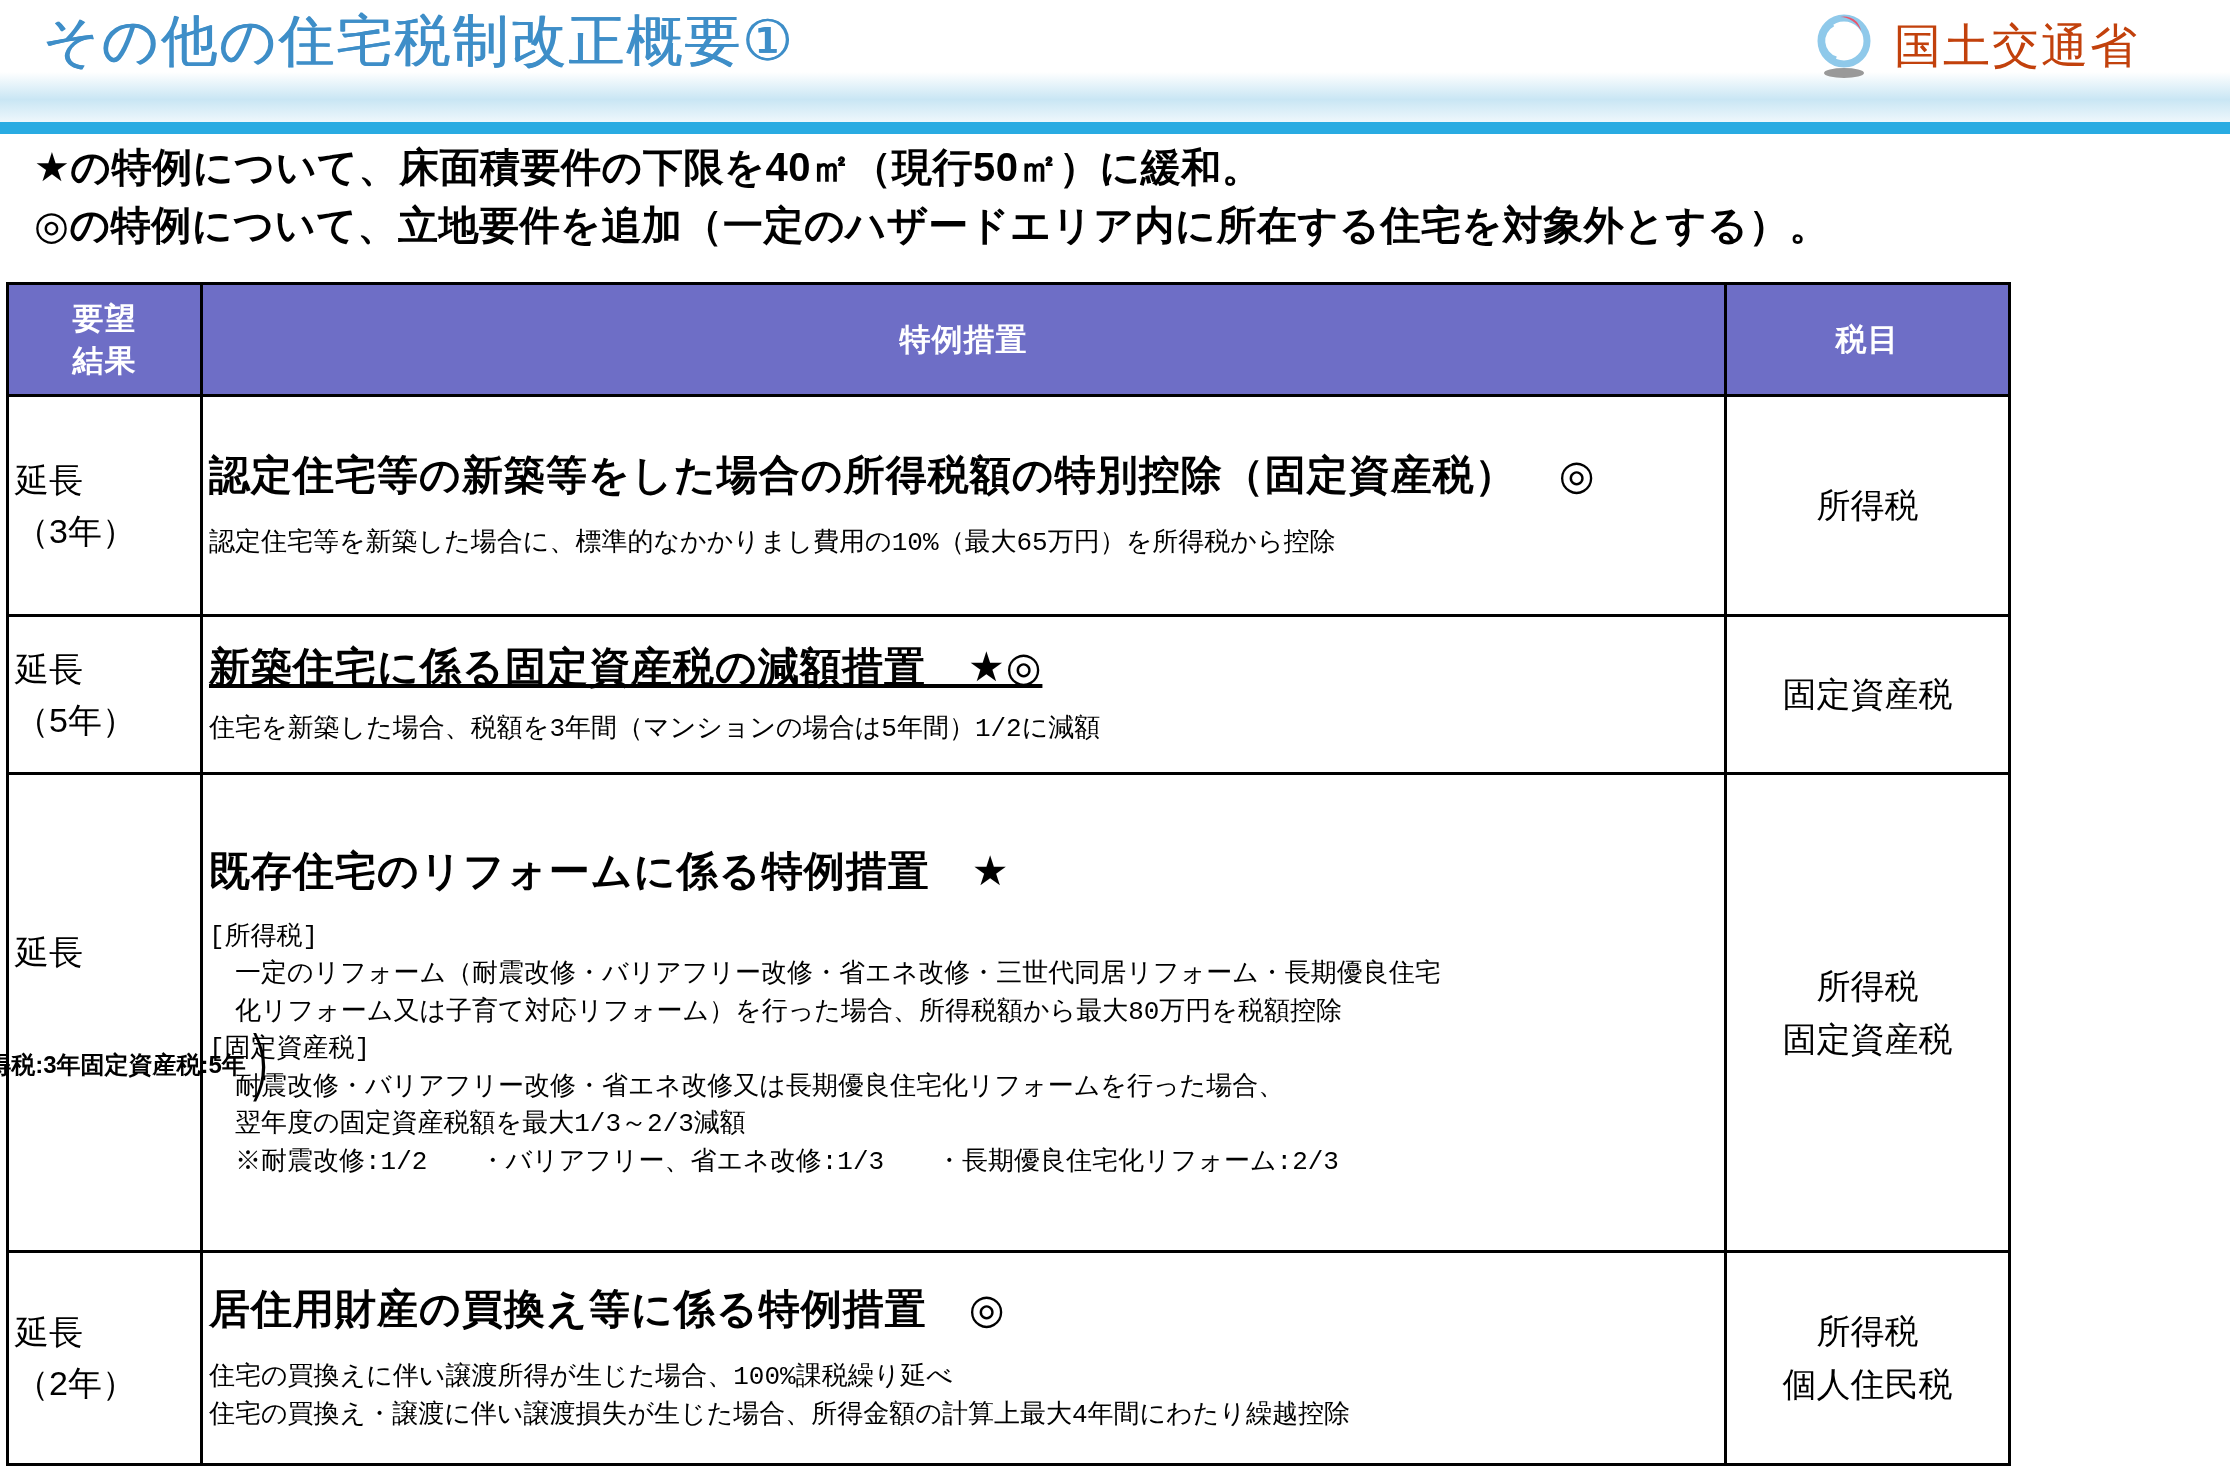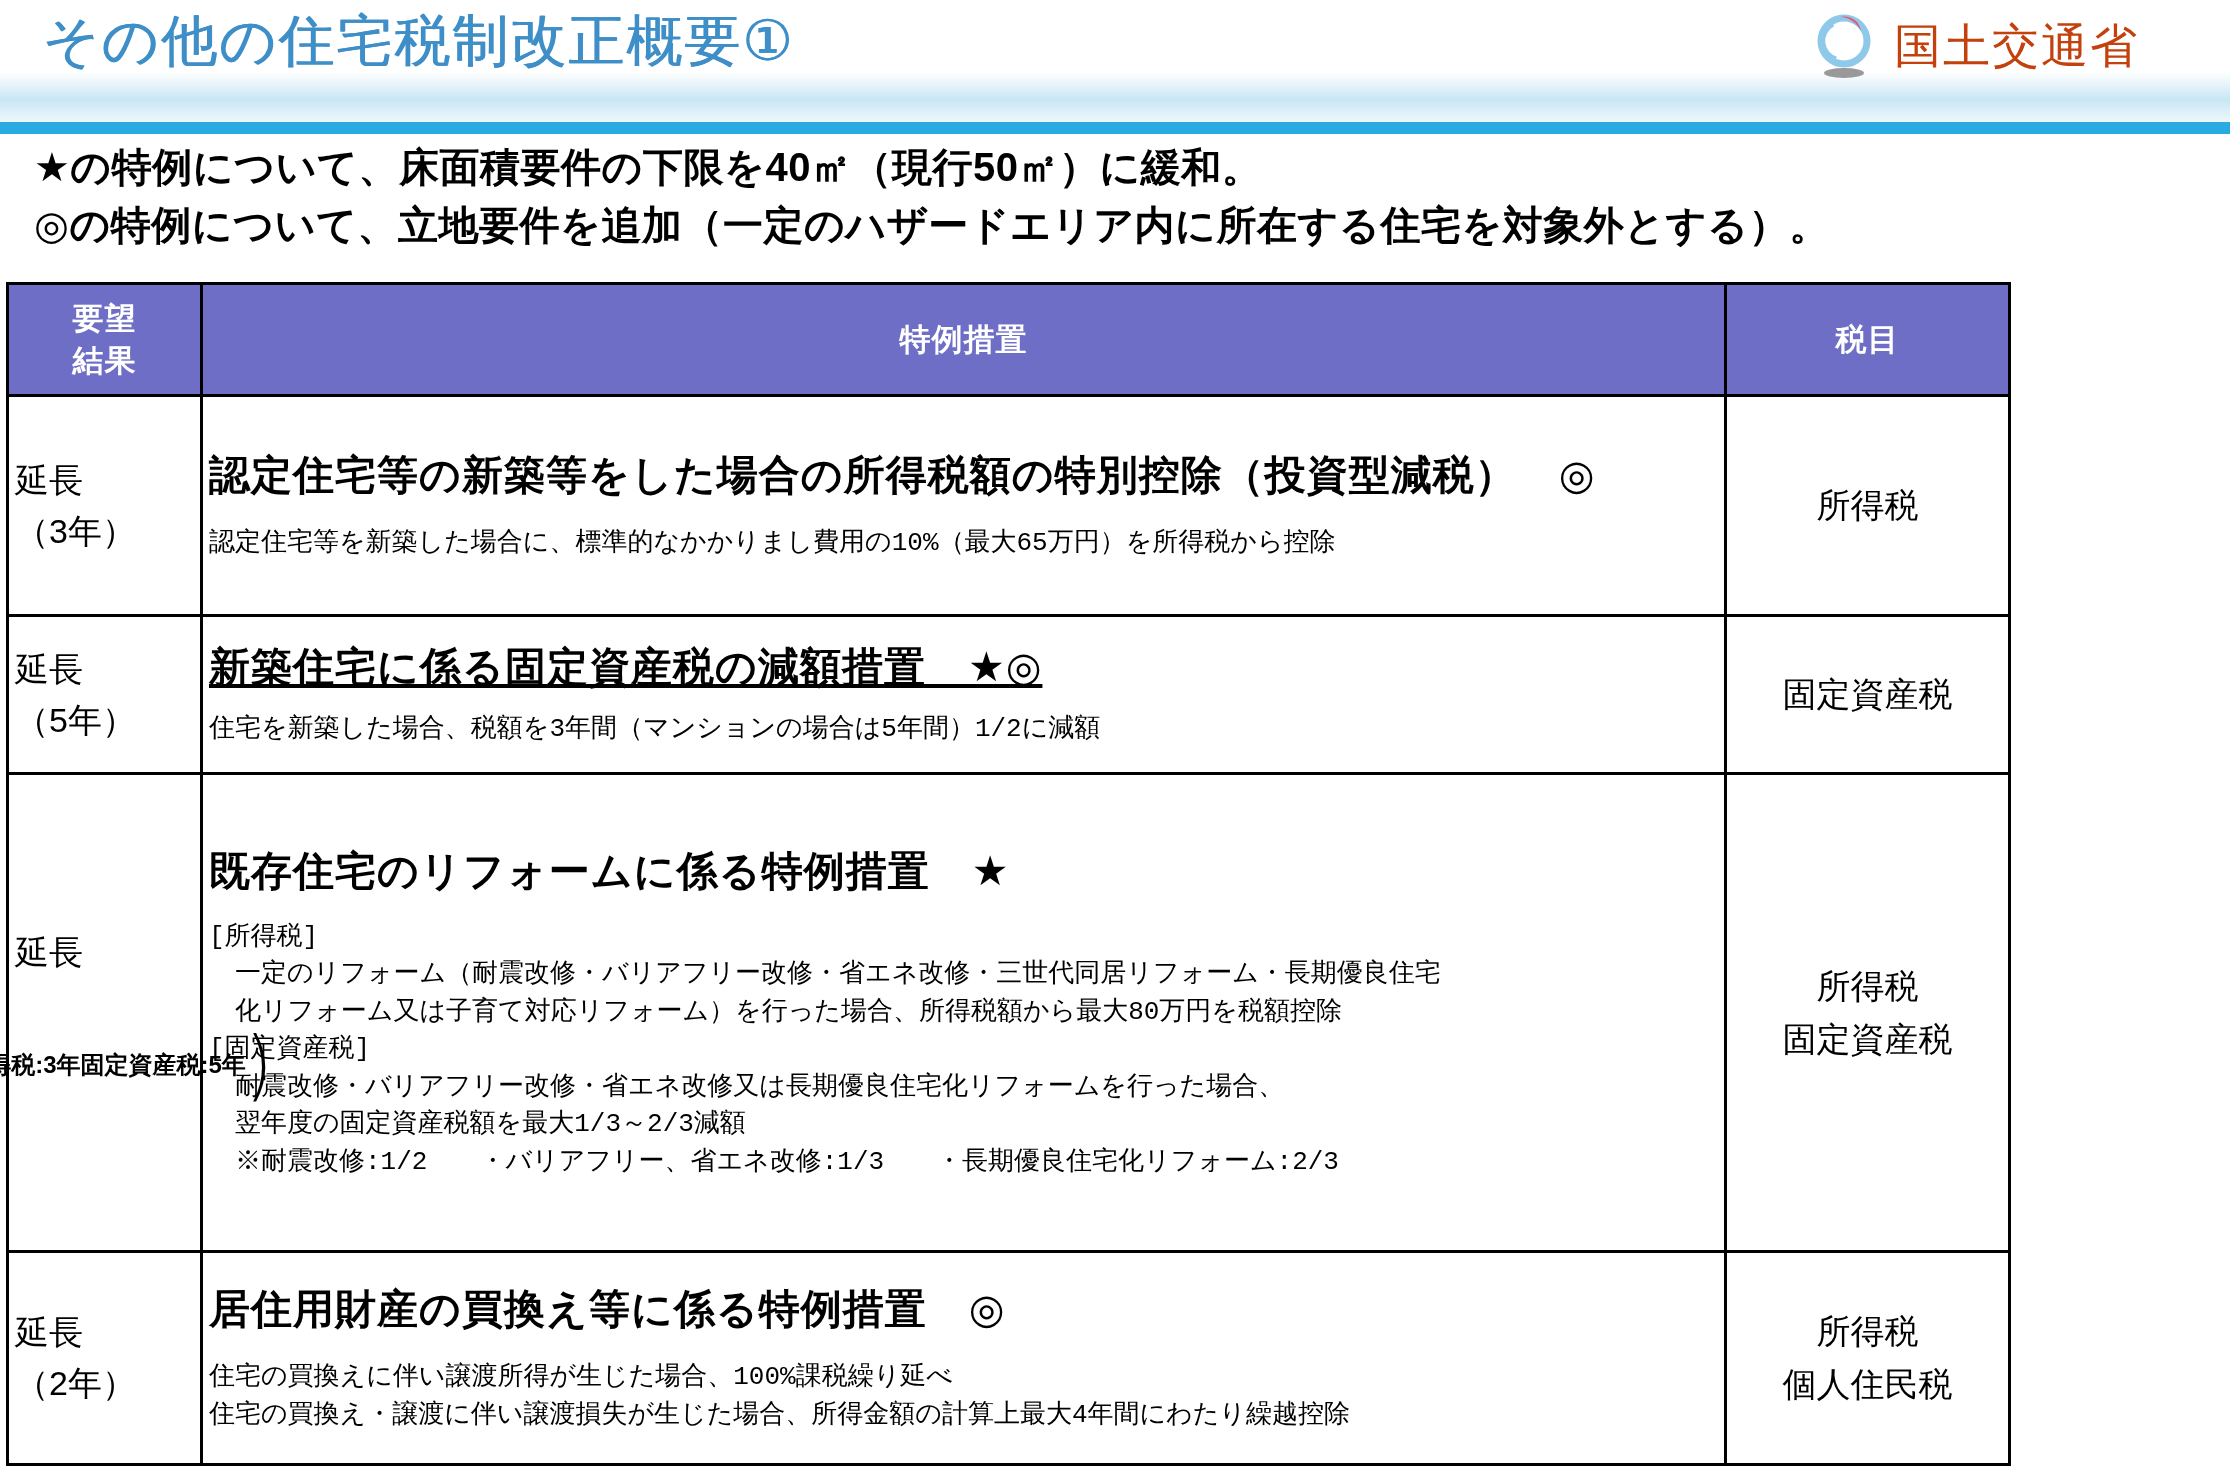--- a/index.html
+++ b/index.html
@@ -122,21 +122,21 @@
         <th>特例措置</th>
         <th>税目</th>
       </tr>
     </thead>
     <tbody>
 
       <tr class="r1">
         <td class="cell-result">延長
 （3年）</td>
         <td class="cell-measure">
-          <div class="measure-title">認定住宅等の新築等をした場合の所得税額の特別控除（投資型減税）　◎</div>
+          <div class="measure-title">認定住宅等の新築等をした場合の所得税額の特別控除（固定資産税）　◎</div>
           <div class="measure-body">認定住宅等を新築した場合に、標準的なかかりまし費用の10%（最大65万円）を所得税から控除</div>
         </td>
         <td class="cell-tax">所得税</td>
       </tr>
 
       <tr class="r2">
         <td class="cell-result">延長
 （5年）</td>
         <td class="cell-measure">
           <div class="measure-title">新築住宅に係る固定資産税の減額措置　★◎</div>

